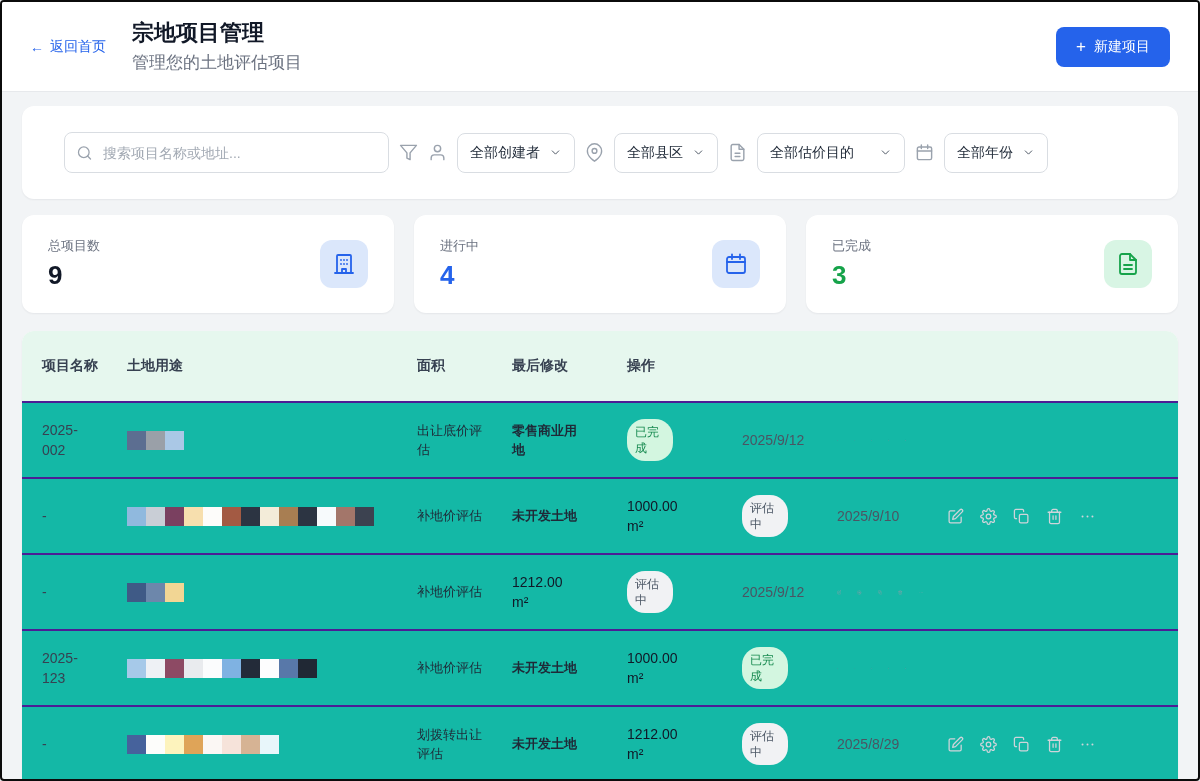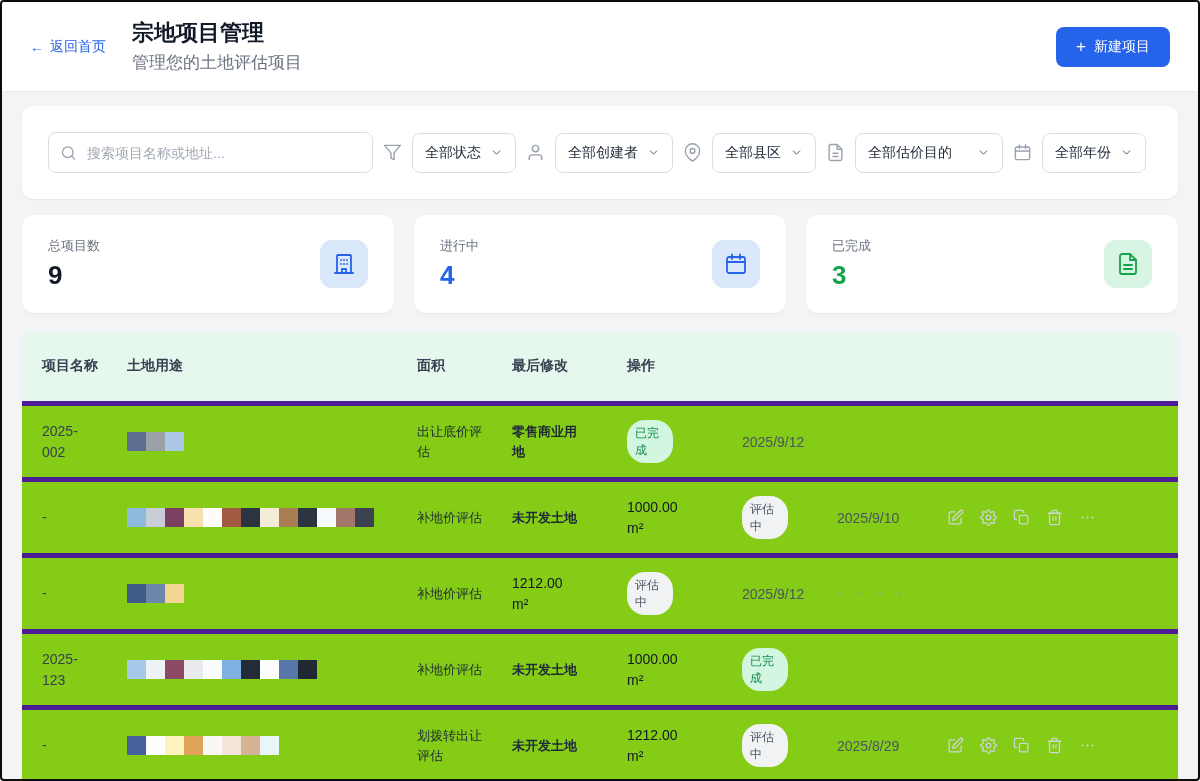--- a/index.html
+++ b/index.html
@@ -26,21 +26,21 @@
     padding:11px 20px; display:inline-flex; align-items:center; gap:8px; cursor:pointer;
     font-family:inherit;
   }
   .btn-primary .plus { font-size:17px; line-height:1; font-weight:400; }
   
   .filter-card {
     margin:14px 20px 0; background:#fff; border-radius:12px;
     box-shadow:0 1px 2px rgba(16,24,40,.06); height:93px;
     display:flex; align-items:center; gap:10px; padding:0 26px;
   }
-  .search-box { position:relative; width:325px; flex:0 0 auto; }
+  .search-box { position:relative; width:325px; flex:0 0 auto;margin-left:16px; }
   .search-box .lead-icon {
     position:absolute; left:12px; top:50%; transform:translateY(-50%);
     width:17px; height:17px; color:#9aa2ad;
   }
   .search-box input {
     width:100%; height:41px; border:1px solid #d9dde2; border-radius:8px;
     padding:0 12px 0 38px; font-size:14px; color:#1f2937; outline:none;
     font-family:inherit; background:#fff;
   }
   .search-box input::placeholder { color:#a2a9b3; }
@@ -73,21 +73,21 @@
     box-shadow:0 1px 2px rgba(16,24,40,.06); overflow:hidden;
   }
   .tgrid {
     display:grid;
     grid-template-columns:85px 290px 95px 115px 115px 95px 110px 1fr;
     align-items:center; padding:0 0 0 20px;
   }
   .thead { background:#e6f7ee; min-height:70px; }
   .thead .cell { font-size:14px; font-weight:600; color:#374151; padding:12px 24px 12px 0; }
   .thead .cell.first span { display:inline-block; max-width:48px; }
-  .trow { min-height:76px; border-top:5px solid #4c1d95; background:#84cc16; }
+  .trow { min-height:76px; border-top:2px solid #4c1d95; background:#14b8a6; }
   .cell { font-size:14px; color:#374151; padding:12px 24px 12px 0; }
   .cell .report { display:inline-block; max-width:50px; line-height:1.45; overflow-wrap:break-word; }
   .blocks { display:flex; align-items:center; }
   .blocks span { width:19px; height:19px; flex:0 0 auto; }
   .cell .purpose { display:inline-block; max-width:80px; font-size:13px; color:#1f2937; line-height:1.5; }
   .cell .landuse { display:inline-block; max-width:70px; font-size:13px; color:#1f2937; line-height:1.5;font-weight:bold; }
   .cell .area { display:inline-block; max-width:70px; color:#111827; font-weight:500; line-height:1.45; }
   .badge {
     display:inline-block; width:46px; padding:5px 8px; border-radius:18px;
     font-size:12px; line-height:1.35; text-align:left;
@@ -127,28 +127,20 @@
             <line x1="20.5" y1="20.5" x2="16.3" y2="16.3"></line>
           </svg>
         </span>
       <input type="text" placeholder="搜索项目名称或地址..." style="">
     </div>
     <span class="between-icon">
         <svg class="icon-svg" viewBox="0 0 24 24" fill="none" stroke="currentColor" stroke-width="1.8" stroke-linecap="round" stroke-linejoin="round">
           <polygon points="22 3 2 3 10 12.5 10 19 14 21 14 12.5 22 3"></polygon>
         </svg>
       </span>
-    <div class="select">
-      <span>全部状态</span>
-      <span class="chev">
-          <svg class="icon-svg" viewBox="0 0 24 24" fill="none" stroke="currentColor" stroke-width="1.8" stroke-linecap="round" stroke-linejoin="round">
-            <polyline points="6 9 12 15 18 9"></polyline>
-          </svg>
-        </span>
-    </div>
     <span class="between-icon">
         <svg class="icon-svg" viewBox="0 0 24 24" fill="none" stroke="currentColor" stroke-width="1.8" stroke-linecap="round" stroke-linejoin="round">
           <path d="M20 21v-2a4 4 0 0 0-4-4H8a4 4 0 0 0-4 4v2"></path>
           <circle cx="12" cy="7" r="4"></circle>
         </svg>
       </span>
     <div class="select">
       <span>全部创建者</span>
       <span class="chev">
           <svg class="icon-svg" viewBox="0 0 24 24" fill="none" stroke="currentColor" stroke-width="1.8" stroke-linecap="round" stroke-linejoin="round">

